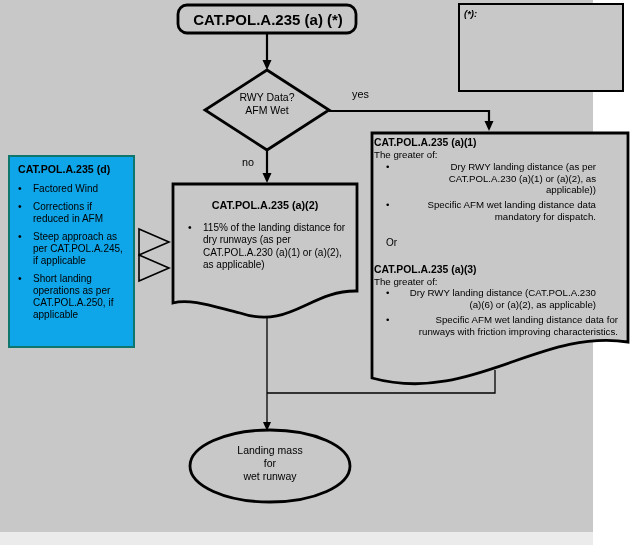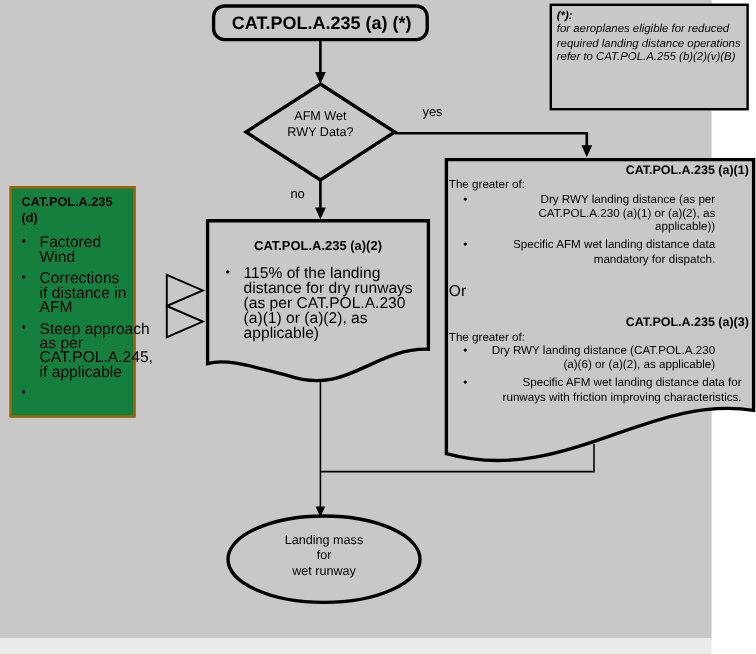--- a/index.html
+++ b/index.html
@@ -6,51 +6,51 @@
   #stage{position:relative;width:630px;height:545px;background:#ffffff;overflow:hidden;
          font-family:"Liberation Sans","DejaVu Sans",sans-serif;color:#000;}
   #shapes{position:absolute;left:0;top:0;}
   .abs{position:absolute;}
   .bold{font-weight:bold;}
   .ital{font-style:italic;}
   .ctr{text-align:center;}
   .flexctr{display:flex;align-items:center;justify-content:center;}
 
   
-  .cond-box{left:8px;top:155px;width:105px;height:193px;border:2px solid #a16207;background:#15803d;
+  .cond-box{left:8px;top:155px;width:127px;height:193px;border:2px solid #0f766e;background:#0ea5e9;
             box-sizing:border-box;padding:6px 4px 0 8px;}
   .cond-title{font-size:10.6px;line-height:13px;margin-bottom:7px;}
   .brow{display:flex;margin-bottom:6px;}
   .bm{flex:none;width:15px;font-size:10.4px;line-height:12px;}
-  .bt{font-size:13px;line-height:12px;}
+  .bt{font-size:10px;line-height:12px;}
   .cond-box .bt{width:93px;}
 
   
   .note-box{left:458px;top:3px;width:166px;height:89px;border:2px solid #000;background:#c8c8c8;
             box-sizing:border-box;padding:3px 2px 0 4px;font-size:9.5px;line-height:11.4px;}
   .note-head{font-weight:bold;}
 
   
   .start-label{left:178px;top:5px;width:180px;height:28px;font-size:15px;}
   .decision-label{left:207px;top:91px;width:120px;font-size:10.5px;line-height:12.6px;}
   .yes-label{left:352px;top:88px;font-size:10.8px;}
   .no-label{left:242px;top:156px;font-size:10.8px;}
 
   .center-title{left:173px;top:199px;width:184px;font-size:10.8px;}
   .center-bullet{left:188px;top:222px;}
   .center-bullet .bt{width:148px;line-height:12.4px;}
 
   .right-content{left:374px;top:136px;width:250px;}
-  .right-content .h{font-size:10.4px;line-height:13px;text-align:right;font-weight:bold;}
+  .right-content .h{font-size:10.4px;line-height:13px;text-align:left;font-weight:bold;}
   .right-content .intro{font-size:9.7px;line-height:11.8px;}
   .right-content .brow{margin:0 0 3px 12px;}
   .right-content .bm{width:14px;font-size:9.7px;line-height:11.8px;}
   .right-content .bt{font-size:9.7px;line-height:11.8px;width:196px;text-align:right;}
   .right-content .bt.wide{width:218px;}
-  .right-content .or{font-size:13px;line-height:11.8px;margin-top:14px;}
+  .right-content .or{font-size:10px;line-height:11.8px;margin-top:14px;padding-left:12px;}
   .right-content .h2{margin-top:14px;}
 
   .end-label{left:190px;top:444px;width:160px;font-size:10.5px;line-height:12.8px;}
 </style>
 </head>
 <body>
 
 <div id="stage">
 
   <svg id="shapes" width="630" height="545" viewBox="0 0 630 545">
@@ -79,46 +79,46 @@
     <polygon points="267,183 262.5,173 271.5,173" fill="#000"></polygon>
     <polygon points="267,431 263,422 271,422" fill="#000"></polygon>
   </svg>
 
   <div class="abs start-label flexctr bold">
     <span>CAT.POL.A.235 (a) (*)</span>
   </div>
 
   <div class="abs note-box ital">
     <div class="note-head">(*):</div>
-    <div>for aeroplanes eligible for reduced required landing distance operations refer to CAT.POL.A.255 (b)(2)(v)(B)</div>
   </div>
 
   <div class="abs decision-label ctr">
+    <div>RWY Data?</div>
     <div>AFM Wet</div>
-    <div>RWY Data?</div>
   </div>
   <div class="abs yes-label">yes</div>
   <div class="abs no-label">no</div>
 
   <div class="abs cond-box">
     <div class="cond-title bold">CAT.POL.A.235 (d)</div>
     <div class="brow">
       <div class="bm">•</div>
       <div class="bt">Factored Wind</div>
     </div>
     <div class="brow">
       <div class="bm">•</div>
-      <div class="bt">Corrections if distance in AFM</div>
+      <div class="bt">Corrections if reduced in AFM</div>
     </div>
     <div class="brow">
       <div class="bm">•</div>
       <div class="bt">Steep approach as per CAT.POL.A.245, if applicable</div>
     </div>
     <div class="brow">
       <div class="bm">•</div>
+      <div class="bt">Short landing operations as per CAT.POL.A.250, if applicable</div>
     </div>
   </div>
 
   <div class="abs center-title ctr bold">CAT.POL.A.235 (a)(2)</div>
   <div class="abs center-bullet brow">
     <div class="bm">•</div>
     <div class="bt">115% of the landing distance for dry runways (as per CAT.POL.A.230 (a)(1) or (a)(2), as applicable)</div>
   </div>
 
   <div class="abs right-content">

